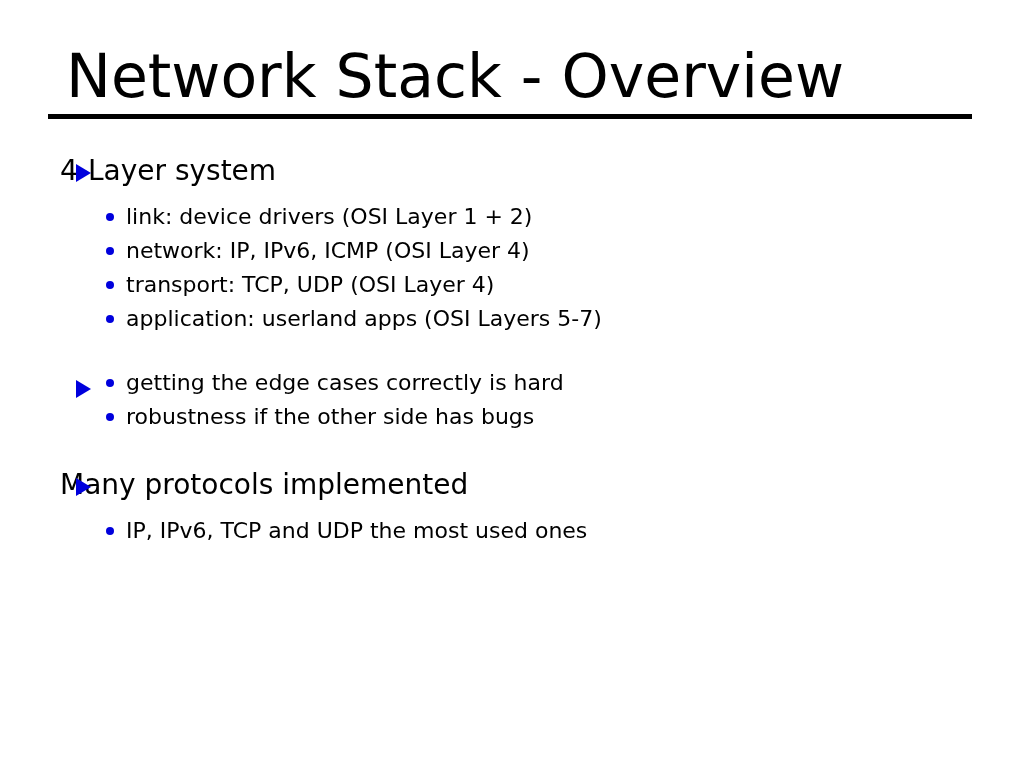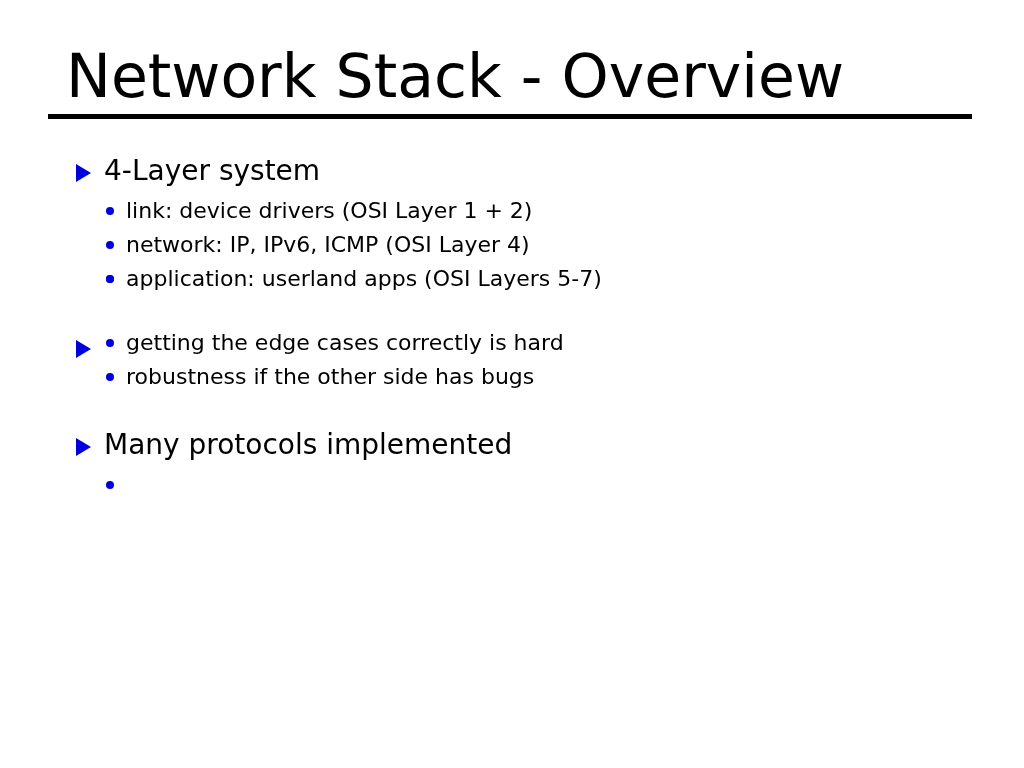--- a/index.html
+++ b/index.html
@@ -55,41 +55,41 @@
   }
 
   .group {
     margin: 0 0 30px 0;
   }
   .group:last-child { margin-bottom: 0; }
 
   
   .l1 {
     position: relative;
-    padding-left: 104px;
+    padding-left: 60px;
     padding-right: 110px;
     font-size: 28px;
     line-height: 42px;
     color: #000000;
   }
   .tri {
     position: absolute;
     left: 76px;
     top: 14px;
     width: 0;
     height: 0;
     border-left: 15px solid #0000dd;
     border-top: 9px solid transparent;
     border-bottom: 9px solid transparent;
   }
 
   
   .l2list {
     list-style: none;
-    margin: 2px 0 0 0;
+    margin: 8px 0 0 0;
     padding: 0;
   }
   .l2 {
     position: relative;
     padding-left: 126px;
     font-size: 22px;
     line-height: 34px;
     color: #000000;
   }
   .dot {
@@ -123,20 +123,21 @@
         <li class="l2">
           <span class="dot"></span>
           <span>link: device drivers (OSI Layer 1 + 2)</span>
         </li>
         <li class="l2">
           <span class="dot"></span>
           <span>network: IP, IPv6, ICMP (OSI Layer 4)</span>
         </li>
         <li class="l2">
           <span class="dot"></span>
+          <span>transport: TCP, UDP (OSI Layer 4)</span>
         </li>
         <li class="l2">
           <span class="dot"></span>
           <span>application: userland apps (OSI Layers 5-7)</span>
         </li>
       </ul>
     </div>
 
     <div class="group">
       <div class="l1">
@@ -155,18 +156,19 @@
     </div>
 
     <div class="group">
       <div class="l1">
         <span class="tri"></span>
         <span>Many protocols implemented</span>
       </div>
       <ul class="l2list">
         <li class="l2">
           <span class="dot"></span>
+          <span>IP, IPv6, TCP and UDP the most used ones</span>
         </li>
       </ul>
     </div>
 
   </div>
 </div>
 
 </body></html>

